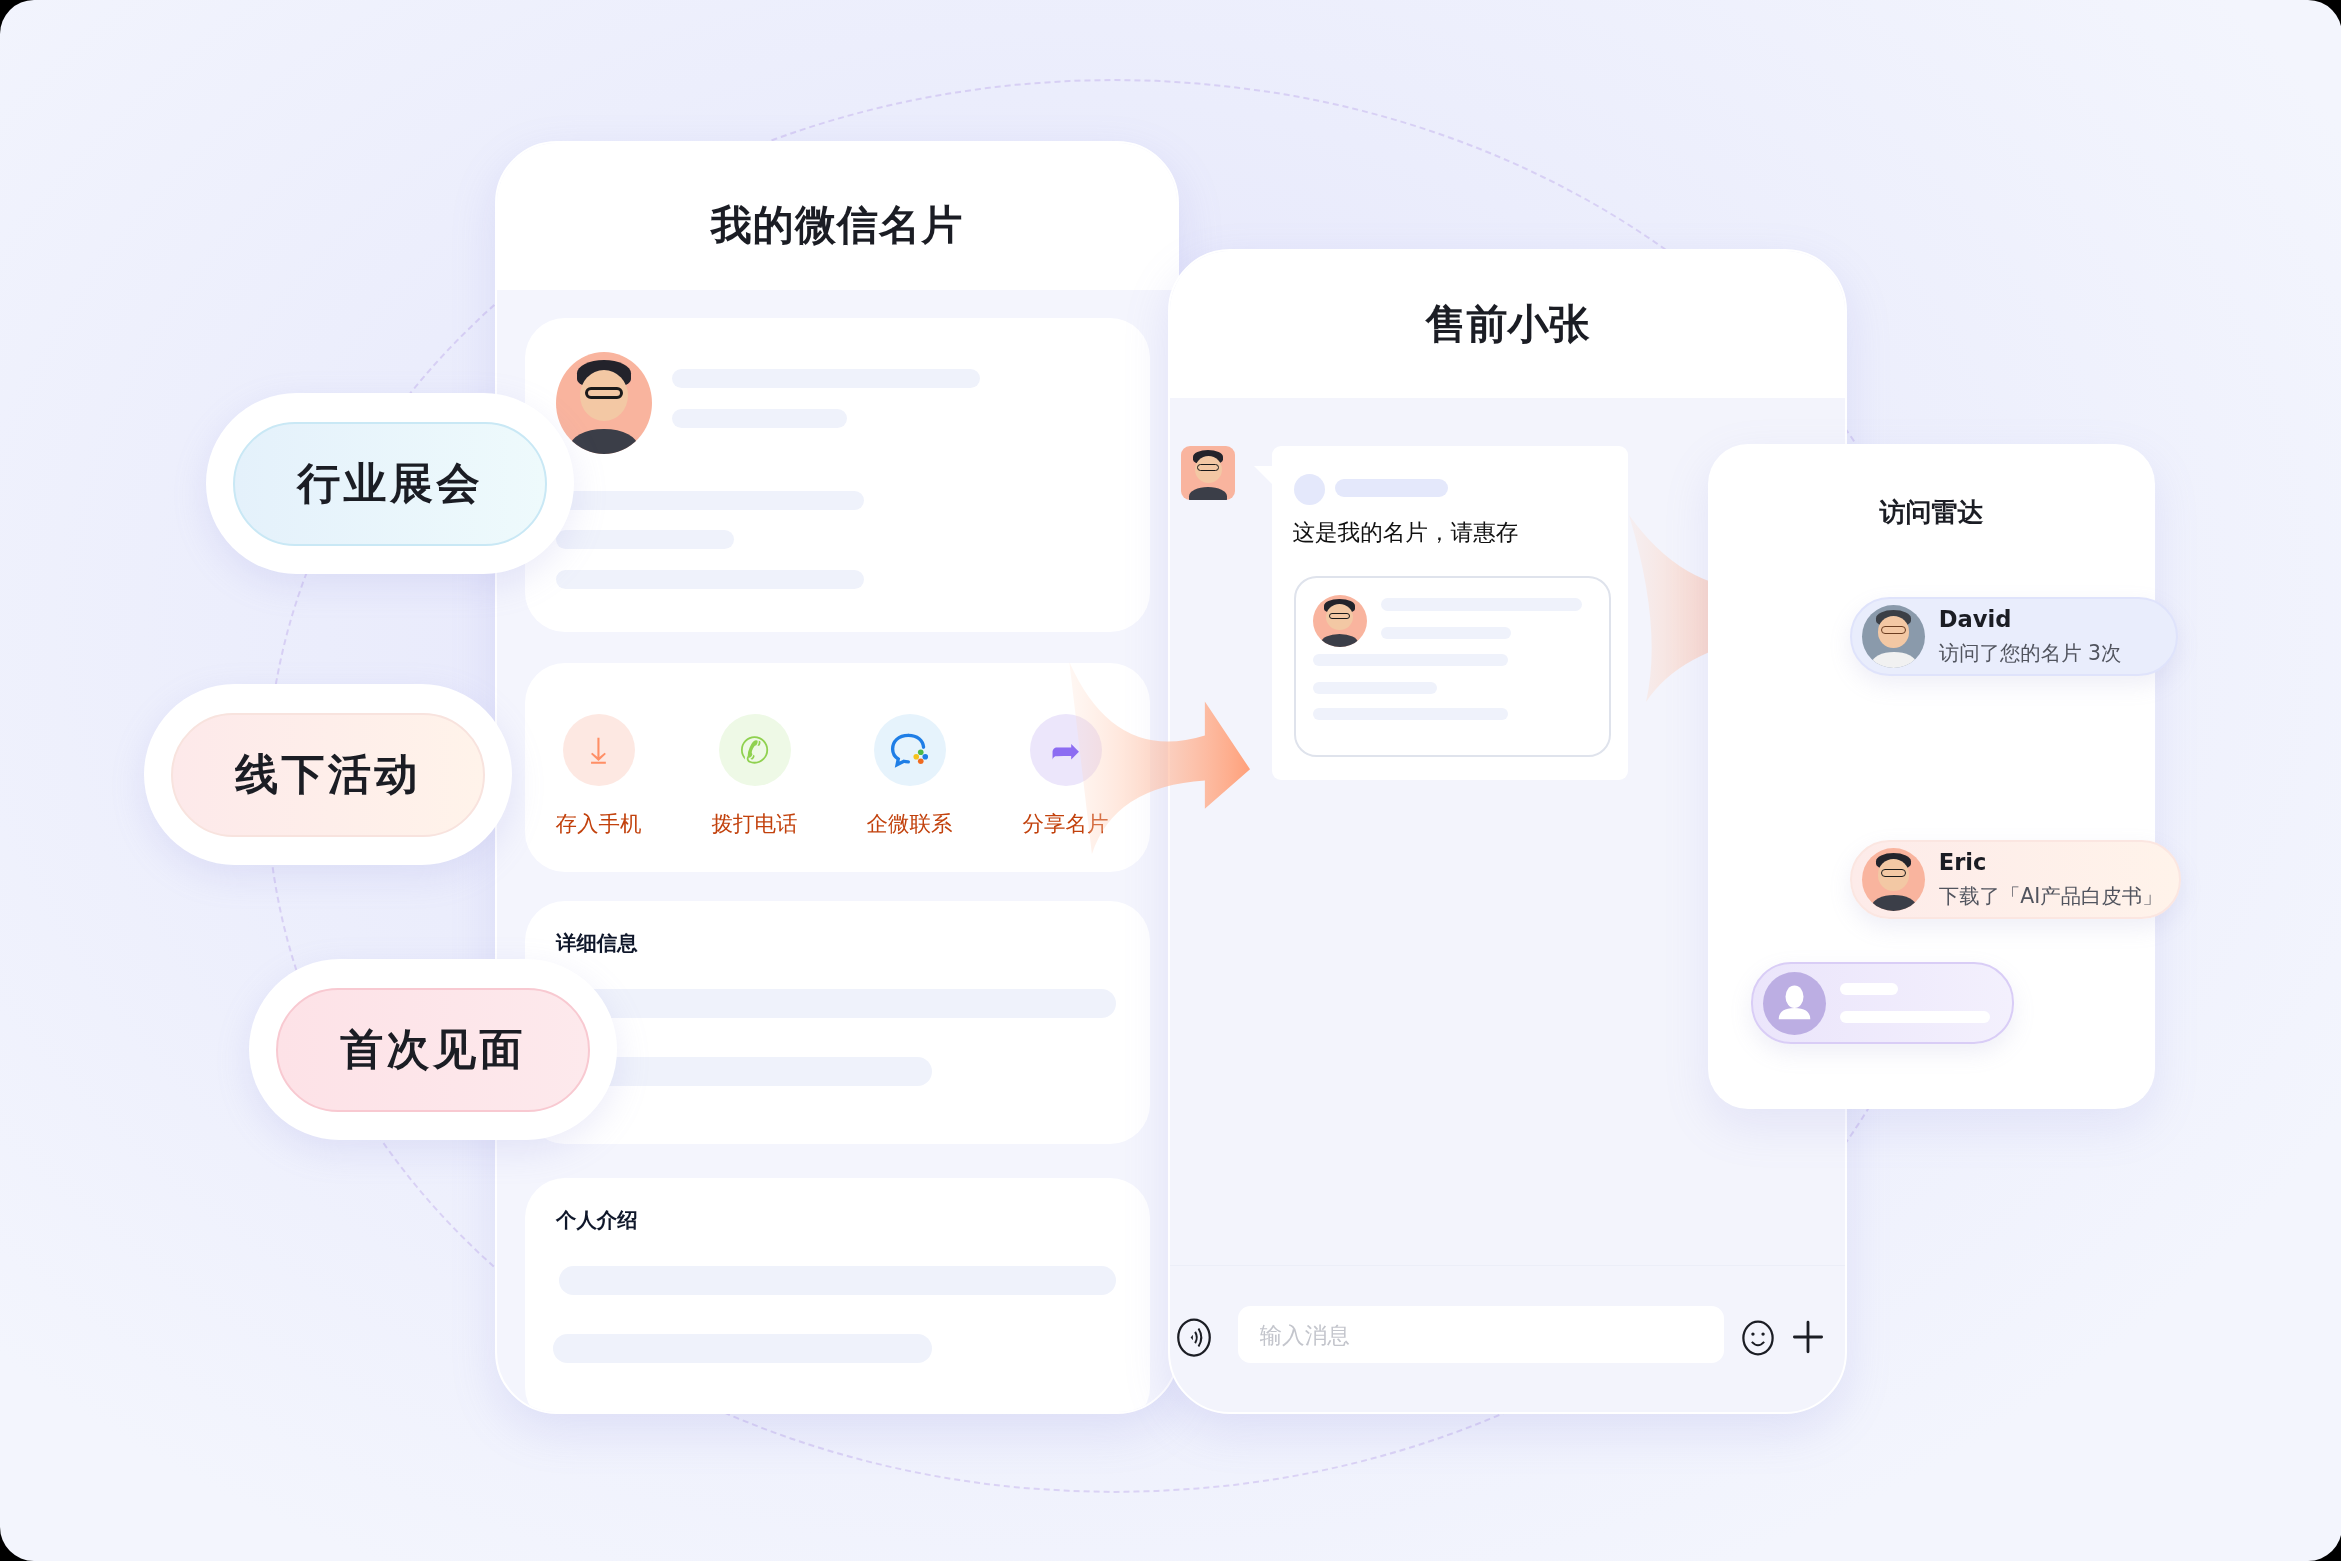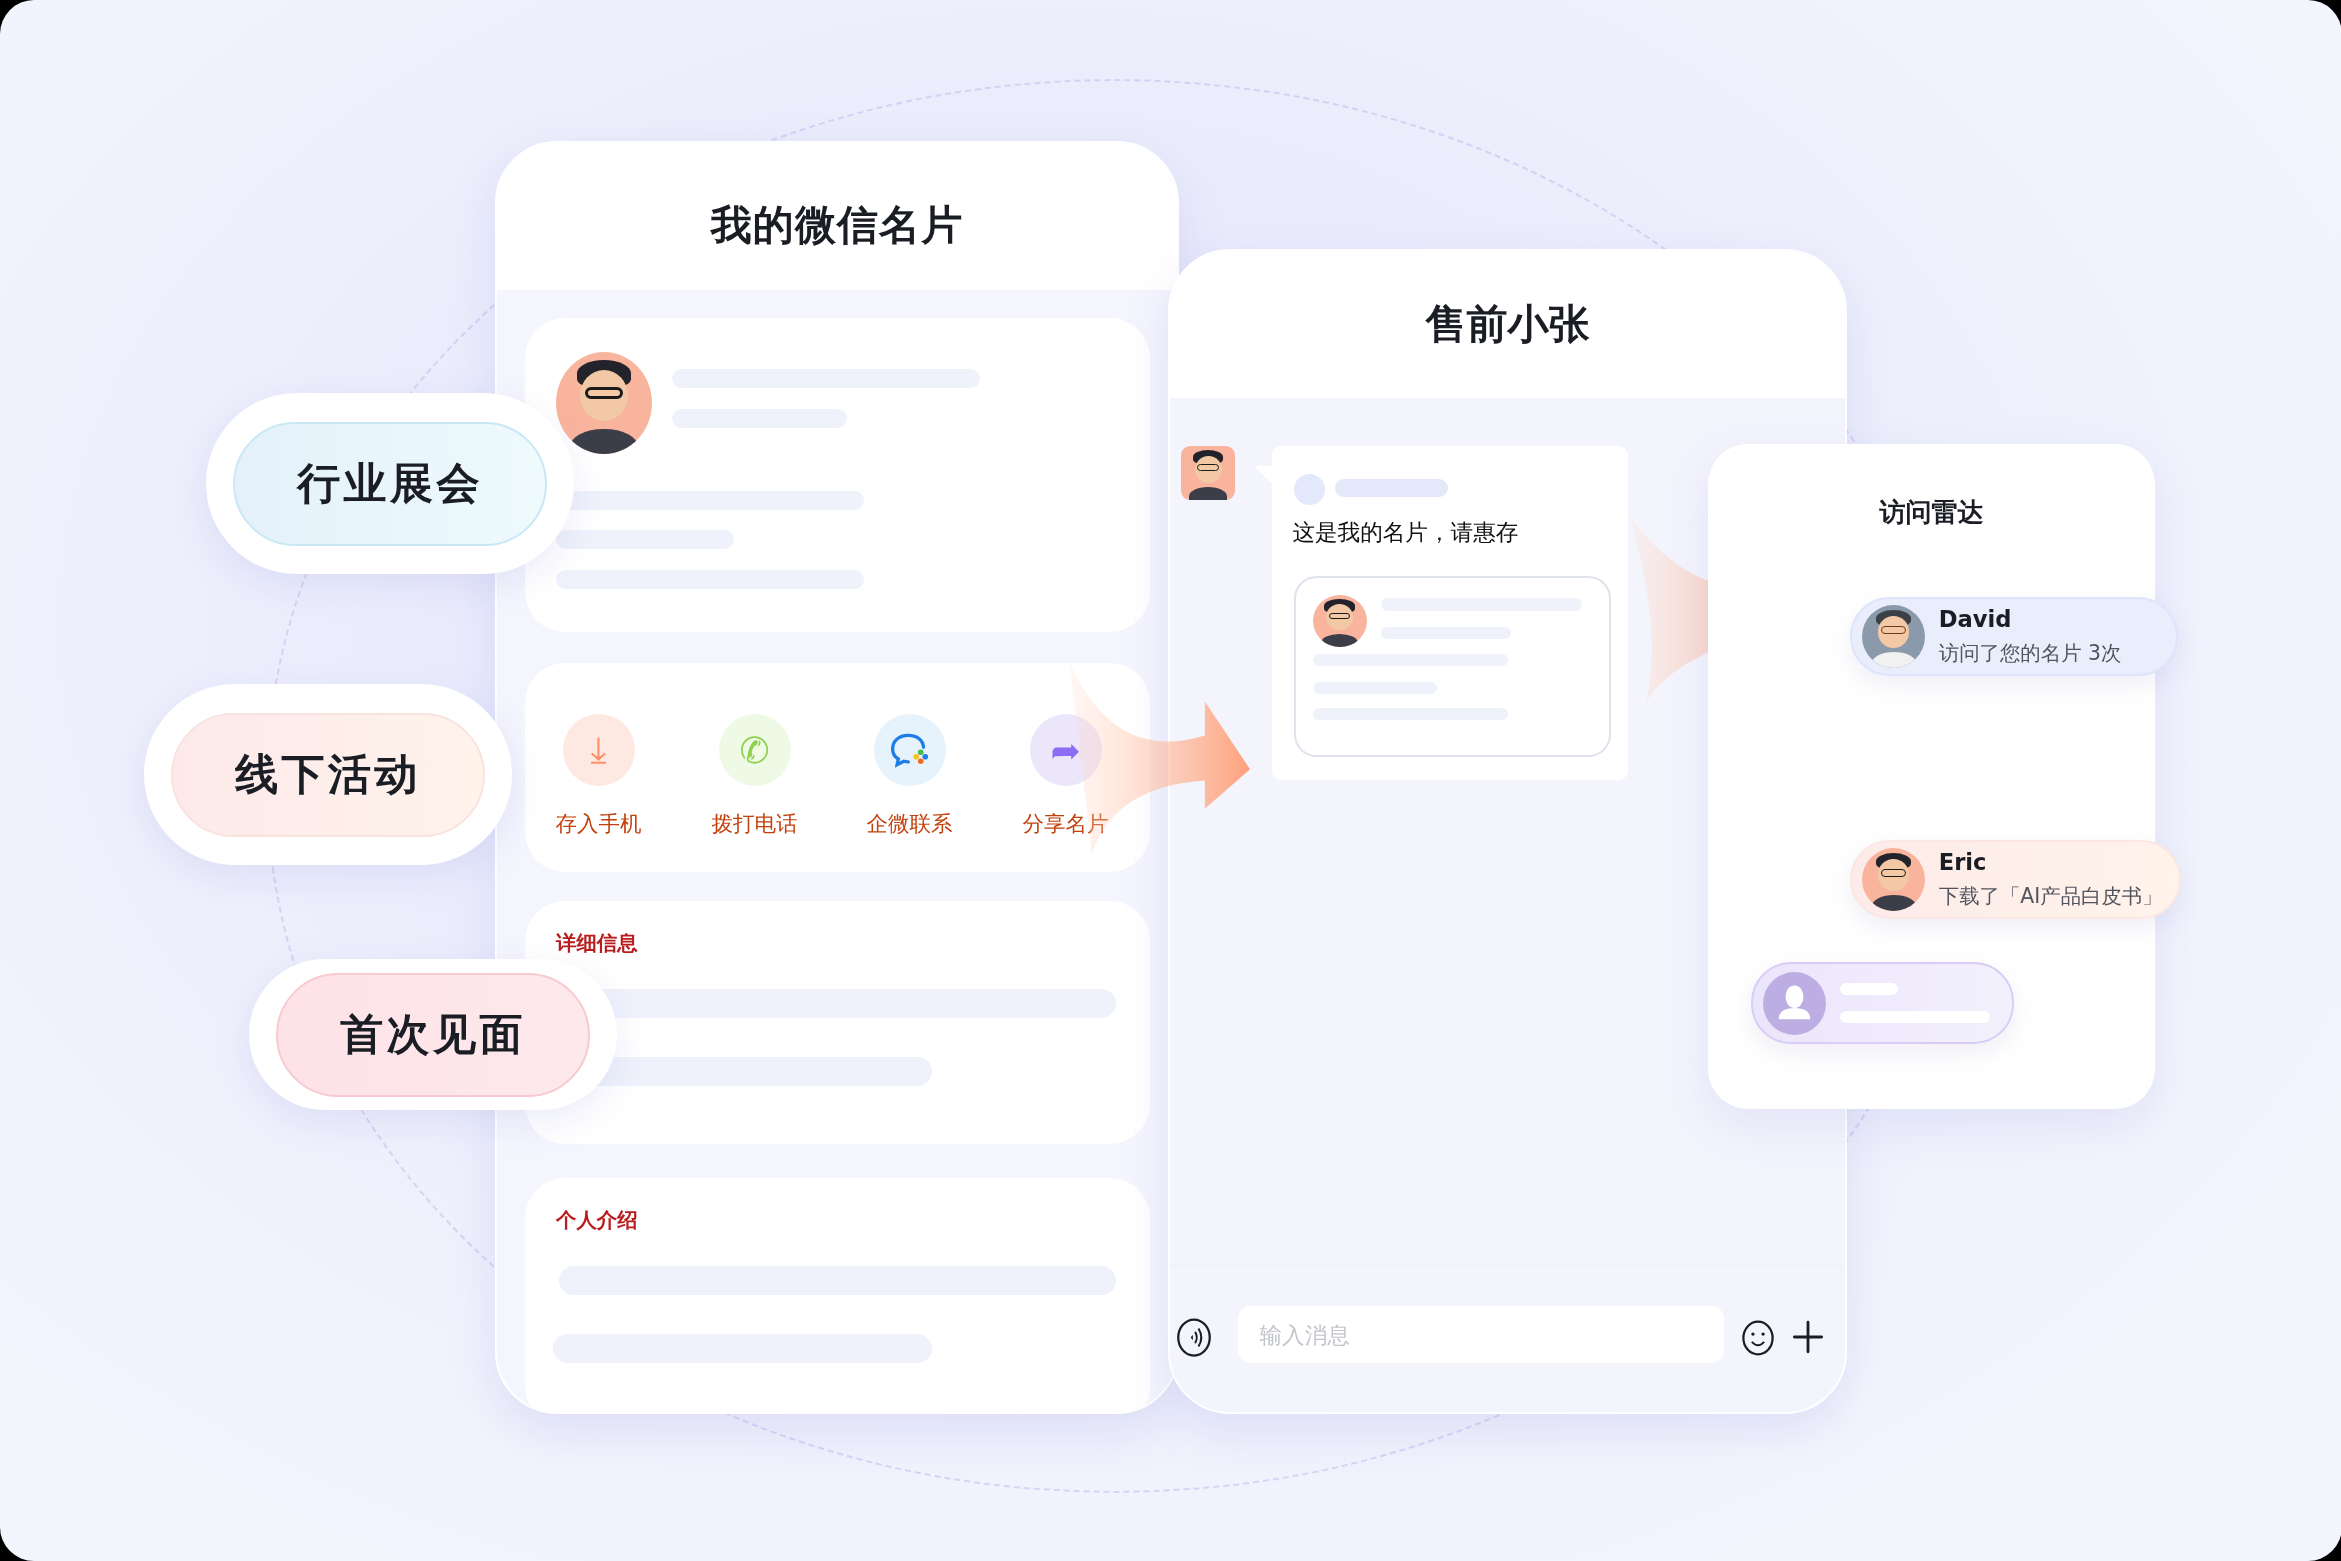--- a/index.html
+++ b/index.html
@@ -33,21 +33,21 @@
   .avatar-face { position: absolute; left: 25%; top: 18%; width: 50%; height: 50%; border-radius: 50%; background: #f3c8a4; }
   .avatar-hair { position: absolute; left: 22%; top: 8%; width: 56%; height: 26%; border-radius: 50% 50% 30% 30%; background: #23232b; }
   .avatar-suit { position: absolute; left: 15%; bottom: -10%; width: 70%; height: 35%; border-radius: 50% 50% 0 0; background: #3b3e48; }
   .avatar-glass { position: absolute; left: 30%; top: 34%; width: 40%; height: 12%; border: 3.4px solid #1a1a1a; border-radius: 11.3px; }
   .action { position: absolute; width: 113px; text-align: center; }
   .action .ic {
     width: 72px; height: 72px; border-radius: 50%; margin: 0 auto;
     display: flex; align-items: center; justify-content: center; font-size: 36px;
   }
   .action .lbl { margin-top: 22.6px; font-size: 21.5px; color: #c2410c; }
-  .sec-title { position: absolute; font-size: 20.4px; font-weight: bold; color: #b91c1c; }
+  .sec-title { position: absolute; font-size: 20.4px; font-weight: bold; color: #0f172a; }
   
   .phone-mid {
     position: absolute; left: 1168px; top: 249px; width: 679px; height: 1165px;
     border-radius: 62px; background: #f3f4fc; overflow: hidden;
     box-shadow: 0 17px 45px rgba(140,140,220,0.18); border: 2.3px solid #ffffff;
   }
   .phone-mid .head {
     height: 147px; background: #fff; display: flex; align-items: center; justify-content: center;
     font-weight: bold; font-size: 41px;
   }
@@ -281,17 +281,17 @@
       <div class="abs" style="left:0; top:36px; width:150px; height:12.4px; border-radius:6.8px; background:#fff;"></div>
     </div>
   </div>
 
   <div class="tag-outer" style="left:206px; top:393px; width:368px; height:181px;">
     <div class="tag-inner" style="width:314px; height:124px; background:linear-gradient(90deg,#e4f1fb,#eefafc); border:2.3px solid #c9e8f5;">行业展会</div>
   </div>
   <div class="tag-outer" style="left:144px; top:684px; width:368px; height:181px;">
     <div class="tag-inner" style="width:314px; height:124px; background:linear-gradient(90deg,#fde9ea,#fff3ea); border:2.3px solid #f8e3de;">线下活动</div>
   </div>
-  <div class="tag-outer" style="left:249px; top:959px; width:368px; height:151px;">
+  <div class="tag-outer" style="left:249px; top:959px; width:368px; height:181px;">
     <div class="tag-inner" style="width:314px; height:124px; background:linear-gradient(90deg,#fde2e7,#fde9ec); border:2.3px solid #f8c9d1;">首次见面</div>
   </div>
 </div>
 
 
 </body></html>

